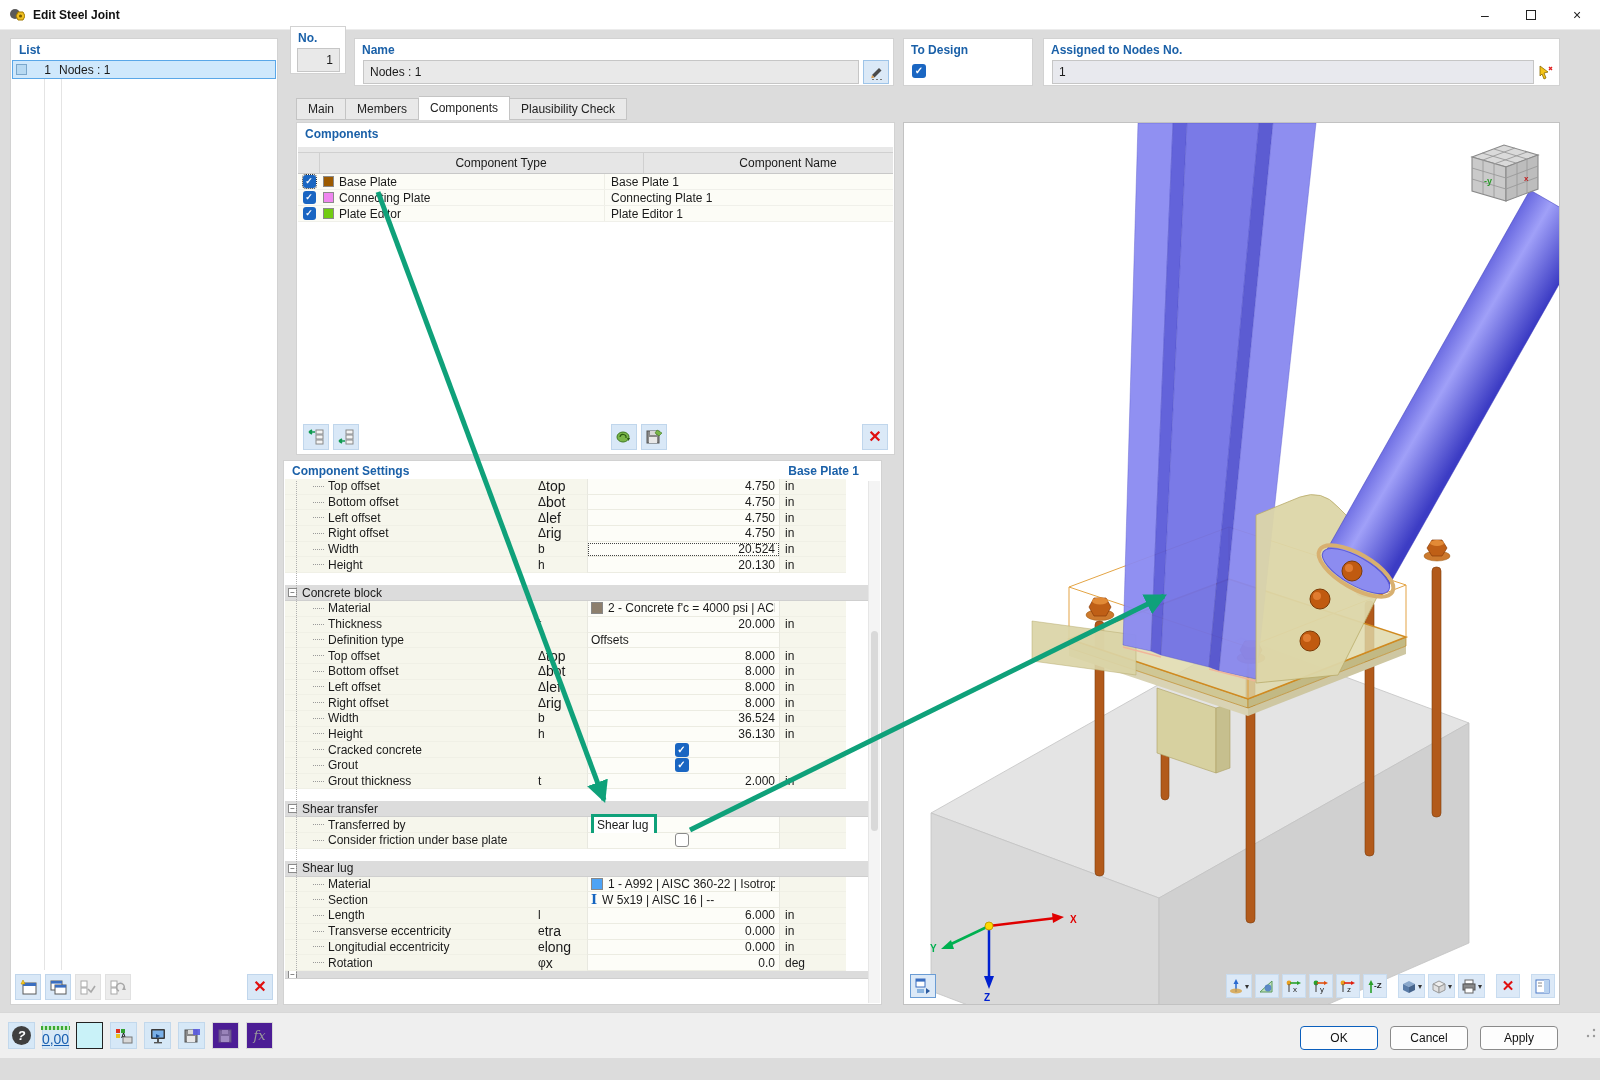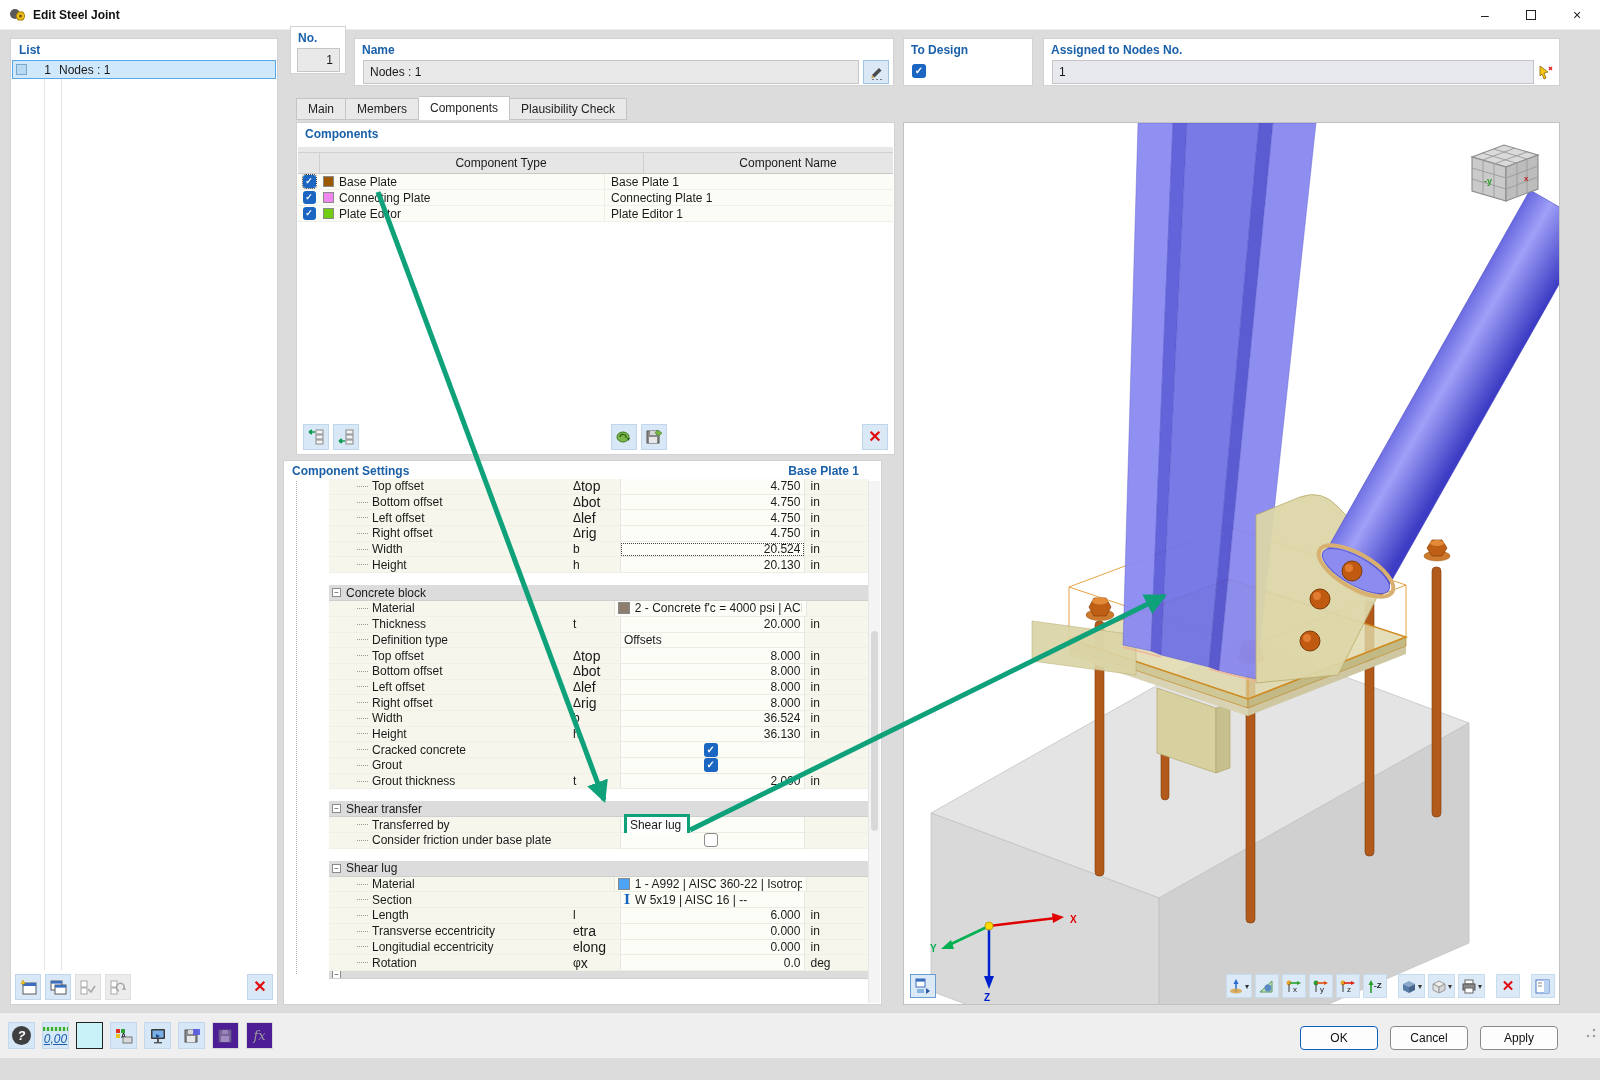--- a/index.html
+++ b/index.html
@@ -69,21 +69,21 @@
   .comp-icons .mid { margin-left:248px; }
 
   
   .p-set { left:283px; top:460px; width:599px; height:545px; }
   .p-set .hdr { position:absolute; left:8px; top:3px; }
   .p-set .hdr2 { position:absolute; right:22px; top:3px; }
   .set-scroll { position:absolute; right:1px; top:20px; bottom:1px; width:12px; background:#f4f4f4; border-left:1px solid #e6e6e6; }
   .set-thumb { position:absolute; left:2px; right:2px; top:150px; height:200px; background:#d9d9d9; border-radius:4px; }
   .set-table { position:absolute; left:1px; top:18px; width:584px; }
   .set-spine { position:absolute; left:12px; top:20px; bottom:30px; border-left:1px dotted #b0b0b0; }
-  .srow { display:flex; height:15.7px; align-items:stretch; font-size:12px;margin-left:44px; }
+  .srow { display:flex; height:15.7px; align-items:stretch; font-size:12px; }
   .srow .c-label { width:253px; display:flex; align-items:center; background:#f6f6ec; padding-left:28px; border-bottom:1px solid #f0f0e6; }
   .srow .tree { display:inline-block; width:11px; border-top:1px dotted #9a9a9a; margin-right:4px; }
   .srow .c-sym { width:49px; background:#f6f6ec; display:flex; align-items:center; border-bottom:1px solid #f0f0e6; }
   .srow .c-sym sub { font-size:14px; }
   .srow .c-val { width:193px; background:#fdfdf8; border-left:1px solid #e8e8e0; border-right:1px solid #e8e8e0; border-bottom:1px solid #ecece2; display:flex; align-items:center; justify-content:flex-end; padding-right:4px; position:relative; }
   .srow .c-val.left { justify-content:flex-start; padding-left:3px; }
   .srow .c-val.center { justify-content:center; }
   .srow .c-val.focus { outline:1px dotted #444; outline-offset:-2px; }
   .srow .c-unit { width:66px; background:#f6f6ec; display:flex; align-items:center; padding-left:5px; border-bottom:1px solid #f0f0e6; }
   .srow.sect { background:#dcdcdc; border-bottom:1px solid #cfcfcf; align-items:center; height:16px; }
@@ -111,21 +111,21 @@
   .mibtn.swatchbtn { background:#c9f2f8; border:1px solid #222; }
   .btnrow { position:absolute; right:42px; top:13px; display:flex; gap:12px; }
   .pushbtn { width:78px; height:24px; background:#fdfdfd; border:1px solid #8a8a8a; border-radius:4px; text-align:center; line-height:22px; font-size:12px; color:#111; }
   .pushbtn.default { border:1.6px solid #0b5fbd; }
   .grip { position:absolute; right:4px; bottom:20px; width:10px; height:10px; }
 
   
   .overlay { position:absolute; left:0; top:0; width:1600px; height:1080px; pointer-events:none; z-index:100; }
 
   .helpq { width:19px; height:19px; border-radius:50%; background:#3f3f3f; color:#fff; font-weight:bold; font-style:italic; font-size:13px; line-height:19px; text-align:center; }
-  .units { font-size:12px; color:#1a5fb0; text-decoration:underline; position:relative; padding-top:6px;font-style:italic; }
+  .units { font-size:14px; color:#1a5fb0; text-decoration:underline; position:relative; padding-top:6px; }
   .units::before { content:""; position:absolute; top:1px; left:-1px; right:-1px; height:4px; background:repeating-linear-gradient(90deg,#39a935 0 2px,#bfe8be 2px 4px); }
   .fxg { font-family:"DejaVu Serif", serif; font-style:italic; font-size:13px; }
 </style>
 </head>
 <body>
 
 <div class="app">
 
   <div class="titlebar">
     <svg class="ticon" width="16" height="16">

